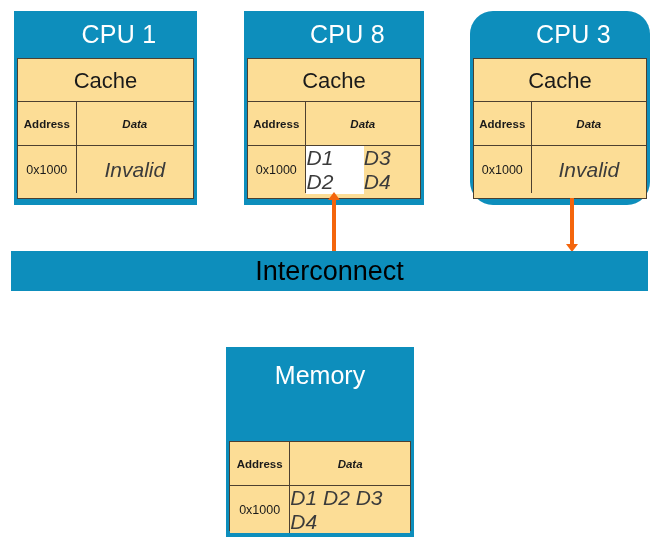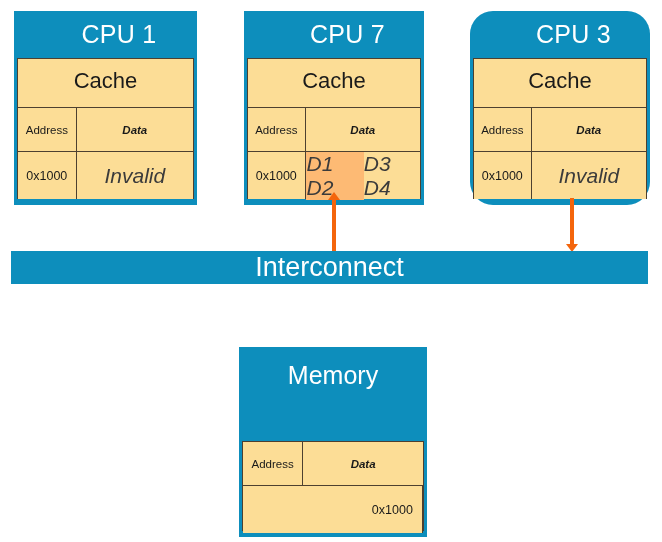--- a/index.html
+++ b/index.html
@@ -35,21 +35,21 @@
   
   .table {
     position: absolute;
     left: 3px;
     right: 3px;
     box-sizing: border-box;
     border: 1.6px solid #4d4030;
     background: #fcdd96;
   }
   .cache-title {
-    height: 49px;
+    height: 43px;
     line-height: 43px;
     text-align: center;
     font-size: 22px;
     color: #1a1a1a;
     border-bottom: 1.6px solid #4d4030;
     box-sizing: border-box;
     background: #fcdd96;
   }
   .trow {
     display: flex;
@@ -65,21 +65,21 @@
     justify-content: flex-end;
   }
   .cell-addr {
     width: 33.5%;
     box-sizing: border-box;
     border-right: 1.6px solid #4d4030;
     display: flex;
     align-items: center;
     justify-content: center;
     font-size: 11.5px;
-    font-weight: 400;
+    font-weight: 700;
     color: #1a1a1a;
   }
   .cell-data {
     flex: 1;
     box-sizing: border-box;
     display: flex;
     align-items: center;
     justify-content: center;
     font-size: 11.5px;
     font-weight: 600;
@@ -89,34 +89,34 @@
   .trow.body .cell-addr {
     font-size: 12.5px;
     font-weight: 400;
   }
   .trow.body .cell-data {
     font-size: 21px;
     font-weight: 400;
     color: #3b3b3b;
   }
   .hl {
-    background: #fdba74;
+    background: #ffffff;
     color: #3b3b3b;
     padding: 0 1px;
   }
 
   
   #interconnect {
     position: absolute;
     left: 11px;
     top: 251px;
     width: 637px;
-    height: 33px;
+    height: 40px;
     background: #0d8ebc;
-    color: #ffffff;
+    color: #000000;
     font-size: 27px;
     font-weight: 400;
     display: flex;
     align-items: center;
     justify-content: center;
   }
 
   
   .connector {
     position: absolute;
@@ -133,21 +133,21 @@
   .arrow.up {
     border-bottom: 8px solid #f4650c;
   }
   .arrow.down {
     border-top: 8px solid #f4650c;
   }
 
   
   #memory-block {
     position: absolute;
-    left: 239px;
+    left: 226px;
     top: 347px;
     width: 188px;
     height: 190px;
     background: #0d8ebc;
     box-sizing: border-box;
   }
   #memory-block .mem-header {
     color: #ffffff;
     font-size: 25px;
     font-weight: 400;
@@ -171,21 +171,21 @@
       <div class="cell-data">Data</div>
     </div>
     <div class="trow body">
       <div class="cell-addr">0x1000</div>
       <div class="cell-data">Invalid</div>
     </div>
   </div>
 </div>
 
 <div class="cpu-block" id="cpu2" style="left:244px; top:11px; width:180px; height:194px;">
-  <div class="cpu-header">CPU 7</div>
+  <div class="cpu-header">CPU 8</div>
   <div class="table" style="top:47px; bottom:6px;">
     <div class="cache-title">Cache</div>
     <div class="trow head">
       <div class="cell-addr">Address</div>
       <div class="cell-data">Data</div>
     </div>
     <div class="trow body">
       <div class="cell-addr">0x1000</div>
       <div class="cell-data">
           <span class="hl">D1 D2</span>
@@ -222,15 +222,16 @@
 
 <div id="memory-block">
   <div class="mem-header">Memory</div>
   <div class="table" style="top:94px; bottom:6px;">
     <div class="trow head">
       <div class="cell-addr">Address</div>
       <div class="cell-data">Data</div>
     </div>
     <div class="trow body">
       <div class="cell-addr">0x1000</div>
+      <div class="cell-data">D1 D2 D3 D4</div>
     </div>
   </div>
 </div>
 
 </body></html>

